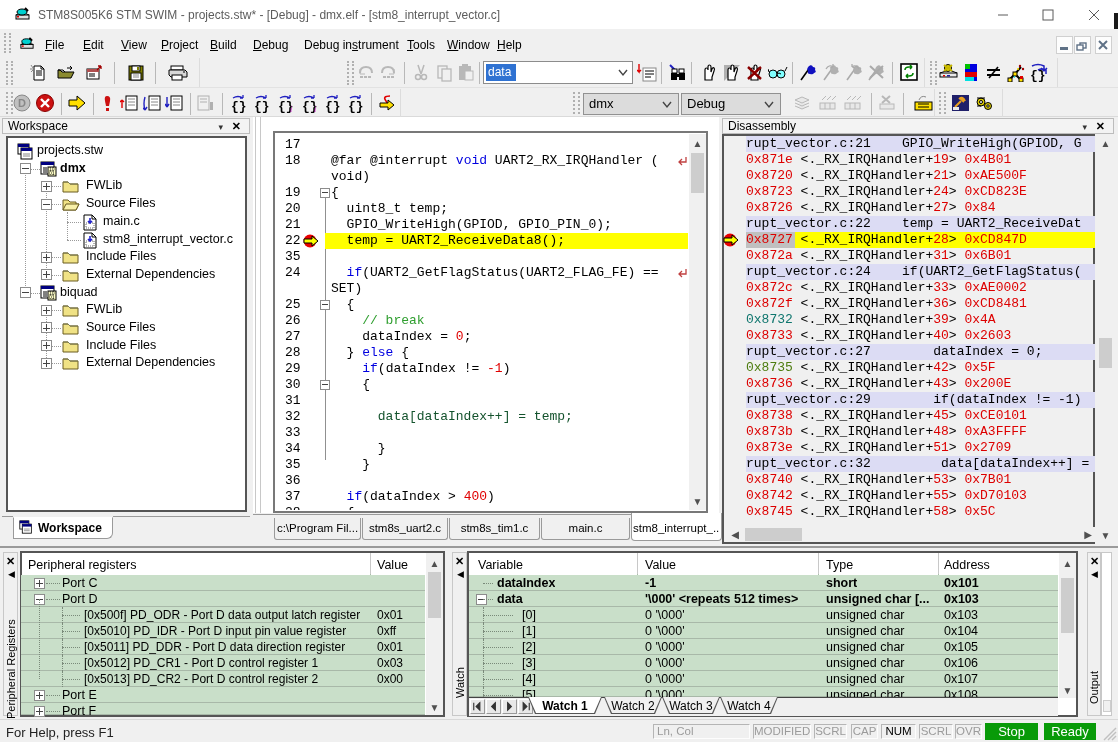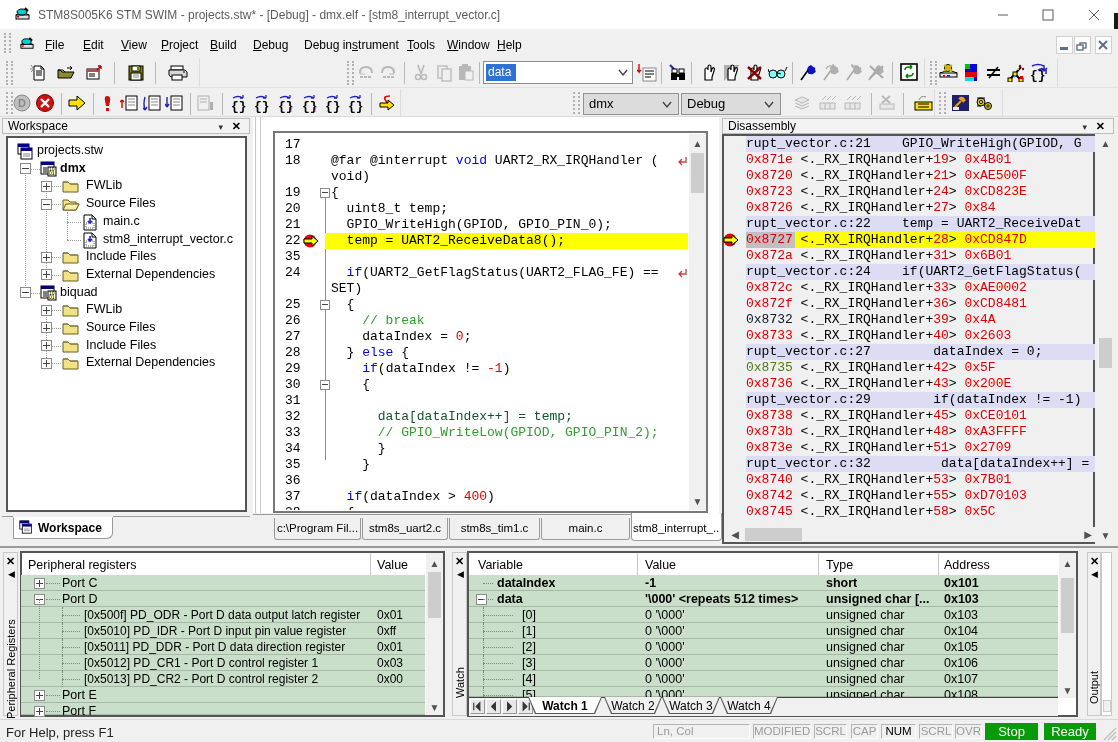--- a/index.html
+++ b/index.html
@@ -581,21 +581,21 @@
 <div class="ab mono" style="left:331px;top:361px;height:16px;overflow:hidden;"><span style="color:#000000;">&nbsp;&nbsp;&nbsp;&nbsp;</span><span style="color:#0000e0;">if</span><span style="color:#000000;">(dataIndex&nbsp;!=&nbsp;</span><span style="color:#e00000;">-1</span><span style="color:#000000;">)</span></div>
 <div class="ab mono" style="left:285px;top:377px;height:16px;overflow:hidden;color:#000;">30</div>
 <div class="ab" style="left:320px;top:380px;width:10px;height:10px;background:#fff;border:1px solid #8c8c8c;"></div>
 <div class="ab" style="left:322px;top:384px;width:6px;height:1px;background:#444;"></div>
 <div class="ab mono" style="left:331px;top:377px;height:16px;overflow:hidden;"><span style="color:#000000;">&nbsp;&nbsp;&nbsp;&nbsp;{</span></div>
 <div class="ab mono" style="left:285px;top:393px;height:16px;overflow:hidden;color:#000;">31</div>
 <div class="ab mono" style="left:331px;top:393px;height:16px;overflow:hidden;"><span style="color:#000000;">&nbsp;&nbsp;&nbsp;&nbsp;&nbsp;&nbsp;</span></div>
 <div class="ab mono" style="left:285px;top:409px;height:16px;overflow:hidden;color:#000;">32</div>
 <div class="ab mono" style="left:331px;top:409px;height:16px;overflow:hidden;"><span style="color:#14532d;">&nbsp;&nbsp;&nbsp;&nbsp;&nbsp;&nbsp;data[dataIndex++]&nbsp;=&nbsp;temp;</span></div>
 <div class="ab mono" style="left:285px;top:425px;height:16px;overflow:hidden;color:#000;">33</div>
-<div class="ab mono" style="left:331px;top:425px;height:16px;overflow:hidden;"><span style="color:#000000;">&nbsp;&nbsp;&nbsp;&nbsp;&nbsp;&nbsp;</span><span style="color:#2e9e2e;">//&nbsp;GPIO_WriteLow(GPIOD,&nbsp;GPIO_PIN_2);</span></div>
+<div class="ab mono" style="left:331px;top:425px;height:16px;overflow:hidden;"><span style="color:#000000;">&nbsp;&nbsp;&nbsp;&nbsp;&nbsp;&nbsp;</span></div>
 <div class="ab mono" style="left:285px;top:441px;height:16px;overflow:hidden;color:#000;">34</div>
 <div class="ab mono" style="left:331px;top:441px;height:16px;overflow:hidden;"><span style="color:#000000;">&nbsp;&nbsp;&nbsp;&nbsp;&nbsp;&nbsp;}</span></div>
 <div class="ab mono" style="left:285px;top:457px;height:16px;overflow:hidden;color:#000;">35</div>
 <div class="ab mono" style="left:331px;top:457px;height:16px;overflow:hidden;"><span style="color:#000000;">&nbsp;&nbsp;&nbsp;&nbsp;}</span></div>
 <div class="ab mono" style="left:285px;top:473px;height:16px;overflow:hidden;color:#000;">36</div>
 <div class="ab mono" style="left:285px;top:489px;height:16px;overflow:hidden;color:#000;">37</div>
 <div class="ab mono" style="left:331px;top:489px;height:16px;overflow:hidden;"><span style="color:#000000;">&nbsp;&nbsp;</span><span style="color:#0000e0;">if</span><span style="color:#000000;">(dataIndex&nbsp;&gt;&nbsp;</span><span style="color:#e00000;">400</span><span style="color:#000000;">)</span></div>
 <div class="ab mono" style="left:285px;top:505px;height:5px;overflow:hidden;color:#000;">38</div>
 <div class="ab mono" style="left:331px;top:505px;height:5px;overflow:hidden;"><span style="color:#000000;">&nbsp;&nbsp;{</span></div>
   </div>
@@ -639,21 +639,21 @@
 <svg class="ab" style="left:723px;top:233px" width="22" height="14" viewBox="0 0 22 14">
 <circle cx="7" cy="7" r="6.5" fill="#e80000"></circle>
 <path d="M1 5 L9 5 L9 2 L15 7 L9 12 L9 9 L1 9 Z" fill="#ffff00" stroke="#000" stroke-width="1"></path>
     </svg>
 <div class="ab mono" style="left:746px;top:232px;width:349px;height:16px;overflow:hidden;"><span style="color:#dd0000;">0x8727</span><span style="color:#000;">&nbsp;&lt;._RX_IRQHandler+</span><span style="color:#dd0000;">28</span><span style="color:#000;">&gt;&nbsp;</span><span style="color:#dd0000;">0xCD847D</span></div>
 <div class="ab mono" style="left:746px;top:248px;width:349px;height:16px;overflow:hidden;"><span style="color:#dd0000;">0x872a</span><span style="color:#000;">&nbsp;&lt;._RX_IRQHandler+</span><span style="color:#dd0000;">31</span><span style="color:#000;">&gt;&nbsp;</span><span style="color:#dd0000;">0x6B01</span></div>
 <div class="ab" style="left:746px;top:264px;width:349px;height:16px;background:#dcdcf4;"></div>
 <div class="ab mono" style="left:746px;top:264px;width:349px;height:16px;overflow:hidden;color:#000;">rupt_vector.c:24&nbsp;&nbsp;&nbsp;&nbsp;if(UART2_GetFlagStatus(</div>
 <div class="ab mono" style="left:746px;top:280px;width:349px;height:16px;overflow:hidden;"><span style="color:#dd0000;">0x872c</span><span style="color:#000;">&nbsp;&lt;._RX_IRQHandler+</span><span style="color:#dd0000;">33</span><span style="color:#000;">&gt;&nbsp;</span><span style="color:#dd0000;">0xAE0002</span></div>
 <div class="ab mono" style="left:746px;top:296px;width:349px;height:16px;overflow:hidden;"><span style="color:#dd0000;">0x872f</span><span style="color:#000;">&nbsp;&lt;._RX_IRQHandler+</span><span style="color:#dd0000;">36</span><span style="color:#000;">&gt;&nbsp;</span><span style="color:#dd0000;">0xCD8481</span></div>
-<div class="ab mono" style="left:746px;top:312px;width:349px;height:16px;overflow:hidden;"><span style="color:#0f172a;">0x8732</span><span style="color:#000;">&nbsp;&lt;._RX_IRQHandler+</span><span style="color:#dd0000;">39</span><span style="color:#000;">&gt;&nbsp;</span><span style="color:#dd0000;">0x4A</span></div>
+<div class="ab mono" style="left:746px;top:312px;width:349px;height:16px;overflow:hidden;"><span style="color:#0f766e;">0x8732</span><span style="color:#000;">&nbsp;&lt;._RX_IRQHandler+</span><span style="color:#dd0000;">39</span><span style="color:#000;">&gt;&nbsp;</span><span style="color:#dd0000;">0x4A</span></div>
 <div class="ab mono" style="left:746px;top:328px;width:349px;height:16px;overflow:hidden;"><span style="color:#dd0000;">0x8733</span><span style="color:#000;">&nbsp;&lt;._RX_IRQHandler+</span><span style="color:#dd0000;">40</span><span style="color:#000;">&gt;&nbsp;</span><span style="color:#dd0000;">0x2603</span></div>
 <div class="ab" style="left:746px;top:344px;width:349px;height:16px;background:#dcdcf4;"></div>
 <div class="ab mono" style="left:746px;top:344px;width:349px;height:16px;overflow:hidden;color:#000;">rupt_vector.c:27&nbsp;&nbsp;&nbsp;&nbsp;&nbsp;&nbsp;&nbsp;&nbsp;dataIndex&nbsp;=&nbsp;0;</div>
 <div class="ab mono" style="left:746px;top:360px;width:349px;height:16px;overflow:hidden;"><span style="color:#4d7c0f;">0x8735</span><span style="color:#000;">&nbsp;&lt;._RX_IRQHandler+</span><span style="color:#dd0000;">42</span><span style="color:#000;">&gt;&nbsp;</span><span style="color:#dd0000;">0x5F</span></div>
 <div class="ab mono" style="left:746px;top:376px;width:349px;height:16px;overflow:hidden;"><span style="color:#dd0000;">0x8736</span><span style="color:#000;">&nbsp;&lt;._RX_IRQHandler+</span><span style="color:#dd0000;">43</span><span style="color:#000;">&gt;&nbsp;</span><span style="color:#dd0000;">0x200E</span></div>
 <div class="ab" style="left:746px;top:392px;width:349px;height:16px;background:#dcdcf4;"></div>
 <div class="ab mono" style="left:746px;top:392px;width:349px;height:16px;overflow:hidden;color:#000;">rupt_vector.c:29&nbsp;&nbsp;&nbsp;&nbsp;&nbsp;&nbsp;&nbsp;&nbsp;if(dataIndex&nbsp;!=&nbsp;-1)</div>
 <div class="ab mono" style="left:746px;top:408px;width:349px;height:16px;overflow:hidden;"><span style="color:#dd0000;">0x8738</span><span style="color:#000;">&nbsp;&lt;._RX_IRQHandler+</span><span style="color:#dd0000;">45</span><span style="color:#000;">&gt;&nbsp;</span><span style="color:#dd0000;">0xCE0101</span></div>
 <div class="ab mono" style="left:746px;top:424px;width:349px;height:16px;overflow:hidden;"><span style="color:#dd0000;">0x873b</span><span style="color:#000;">&nbsp;&lt;._RX_IRQHandler+</span><span style="color:#dd0000;">48</span><span style="color:#000;">&gt;&nbsp;</span><span style="color:#dd0000;">0xA3FFFF</span></div>
 <div class="ab mono" style="left:746px;top:440px;width:349px;height:16px;overflow:hidden;"><span style="color:#dd0000;">0x873e</span><span style="color:#000;">&nbsp;&lt;._RX_IRQHandler+</span><span style="color:#dd0000;">51</span><span style="color:#000;">&gt;&nbsp;</span><span style="color:#dd0000;">0x2709</span></div>

